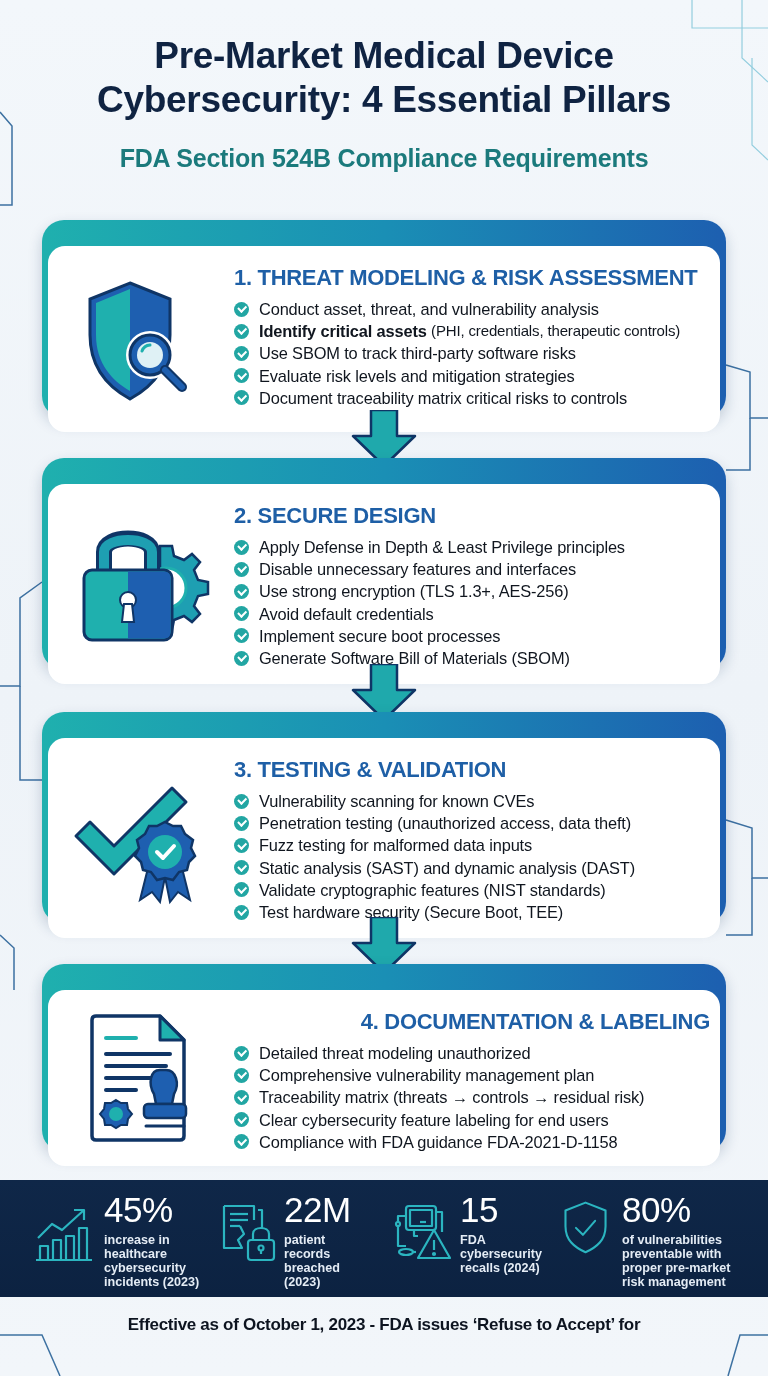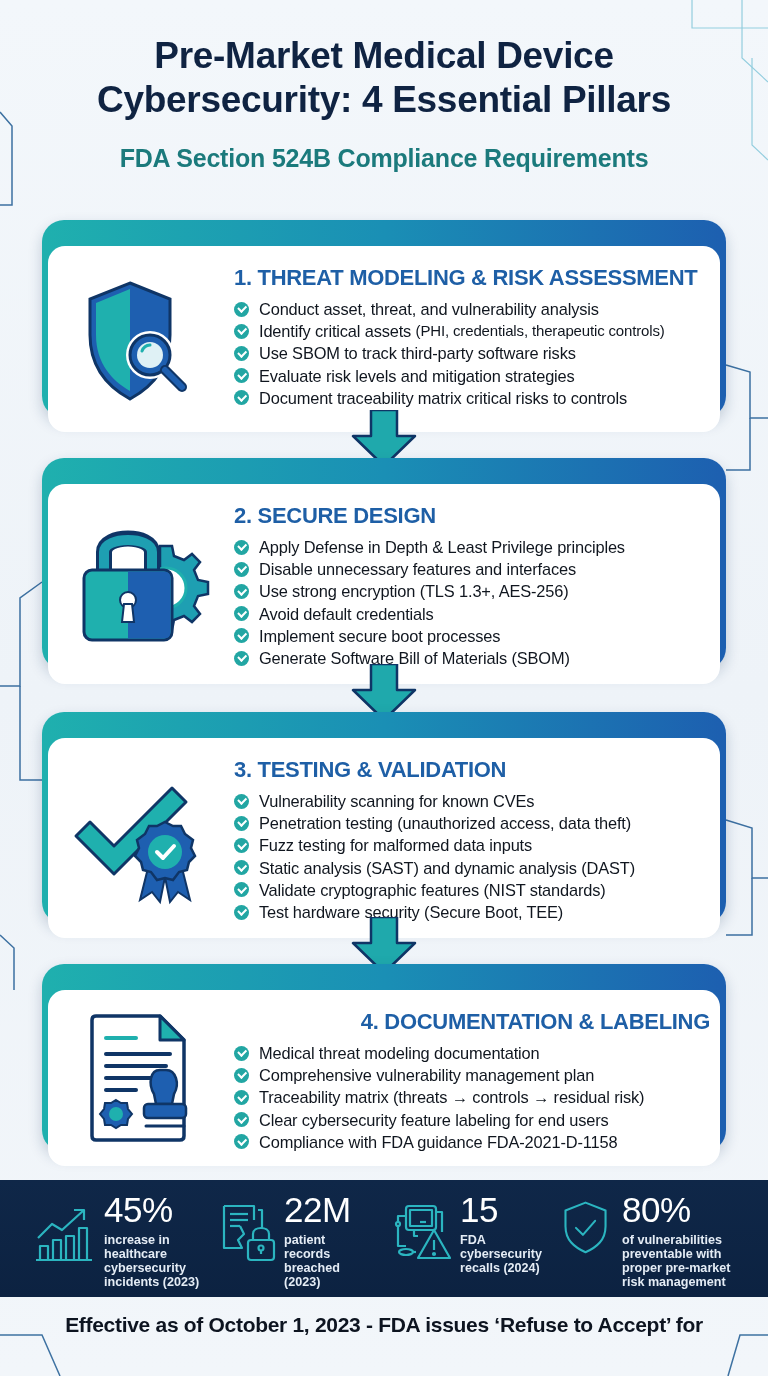--- a/index.html
+++ b/index.html
@@ -58,21 +58,21 @@
     background: linear-gradient(180deg, #0f2748 0%, #0c2241 100%);
   }
   .stat { position: absolute; top: 10px; height: 100px; }
   .stat-icon { position: absolute; left: 0; top: 12px; width: 62px; height: 62px; }
   .stat-text { position: absolute; top: 0; }
   .stat-value { font-size: 35px; font-weight: 400; color: #ffffff; line-height: 40px; letter-spacing: -0.5px; }
   .stat-label { font-size: 12.6px; font-weight: 700; color: #e4ecf5; line-height: 14px; margin-top: 3px; }
 
   .footer {
     position: absolute; left: 0; top: 1314px; width: 768px; text-align: center;
-    font-size: 21px; font-weight: 700; color: #0d1420; line-height: 22px; letter-spacing: -0.3px;
+    font-size: 17px; font-weight: 700; color: #0d1420; line-height: 22px; letter-spacing: -0.3px;
   }
 </style>
 </head>
 <body>
 
 <svg class="bg-lines" viewBox="0 0 768 1376">
   <g fill="none" stroke="#1e5a92" stroke-width="1.5" opacity="0.85">
     <polyline points="0,112 12,126 12,205 0,205"></polyline>
     <polyline points="0,200 0,200"></polyline>
     <polyline points="42,582 20,598 20,686 0,686"></polyline>
@@ -114,21 +114,21 @@
     </svg>
     <div class="card-body">
       <div class="card-title">1. THREAT MODELING &amp; RISK ASSESSMENT</div>
       <ul class="bullets">
         <li class="bullet">
             <span class="check"></span>
             <span>Conduct asset, threat, and vulnerability analysis</span>
           </li>
         <li class="bullet">
             <span class="check"></span>
-            <span style="white-space:pre;">Identify critical assets </span>
+            <span style="white-space:pre;font-weight:bold;">Identify critical assets </span>
             <span class="small">(PHI, credentials, therapeutic controls)</span>
           </li>
         <li class="bullet">
             <span class="check"></span>
             <span>Use SBOM to track third-party software risks</span>
           </li>
         <li class="bullet">
             <span class="check"></span>
             <span>Evaluate risk levels and mitigation strategies</span>
           </li>
@@ -259,21 +259,21 @@
       </g>
       <path d="M90 62 C80 62 78 76 84 86 L86 96 L102 96 L104 86 C110 76 106 62 96 62 Z" fill="#1e5fb0" stroke="#0f3566" stroke-width="2.5"></path>
       <rect x="74" y="96" width="42" height="14" rx="4" fill="#1e5fb0" stroke="#0f3566" stroke-width="2.5"></rect>
       <line x1="76" y1="118" x2="114" y2="118" stroke="#0f3566" stroke-width="3" stroke-linecap="round"></line>
     </svg>
     <div class="card-body">
       <div class="card-title">4. DOCUMENTATION &amp; LABELING</div>
       <ul class="bullets">
         <li class="bullet">
             <span class="check"></span>
-            <span>Medical threat modeling documentation</span>
+            <span>Detailed threat modeling unauthorized</span>
           </li>
         <li class="bullet">
             <span class="check"></span>
             <span>Comprehensive vulnerability management plan</span>
           </li>
         <li class="bullet">
             <span class="check"></span>
             <span>Traceability matrix (threats → controls → residual risk)</span>
           </li>
         <li class="bullet">

